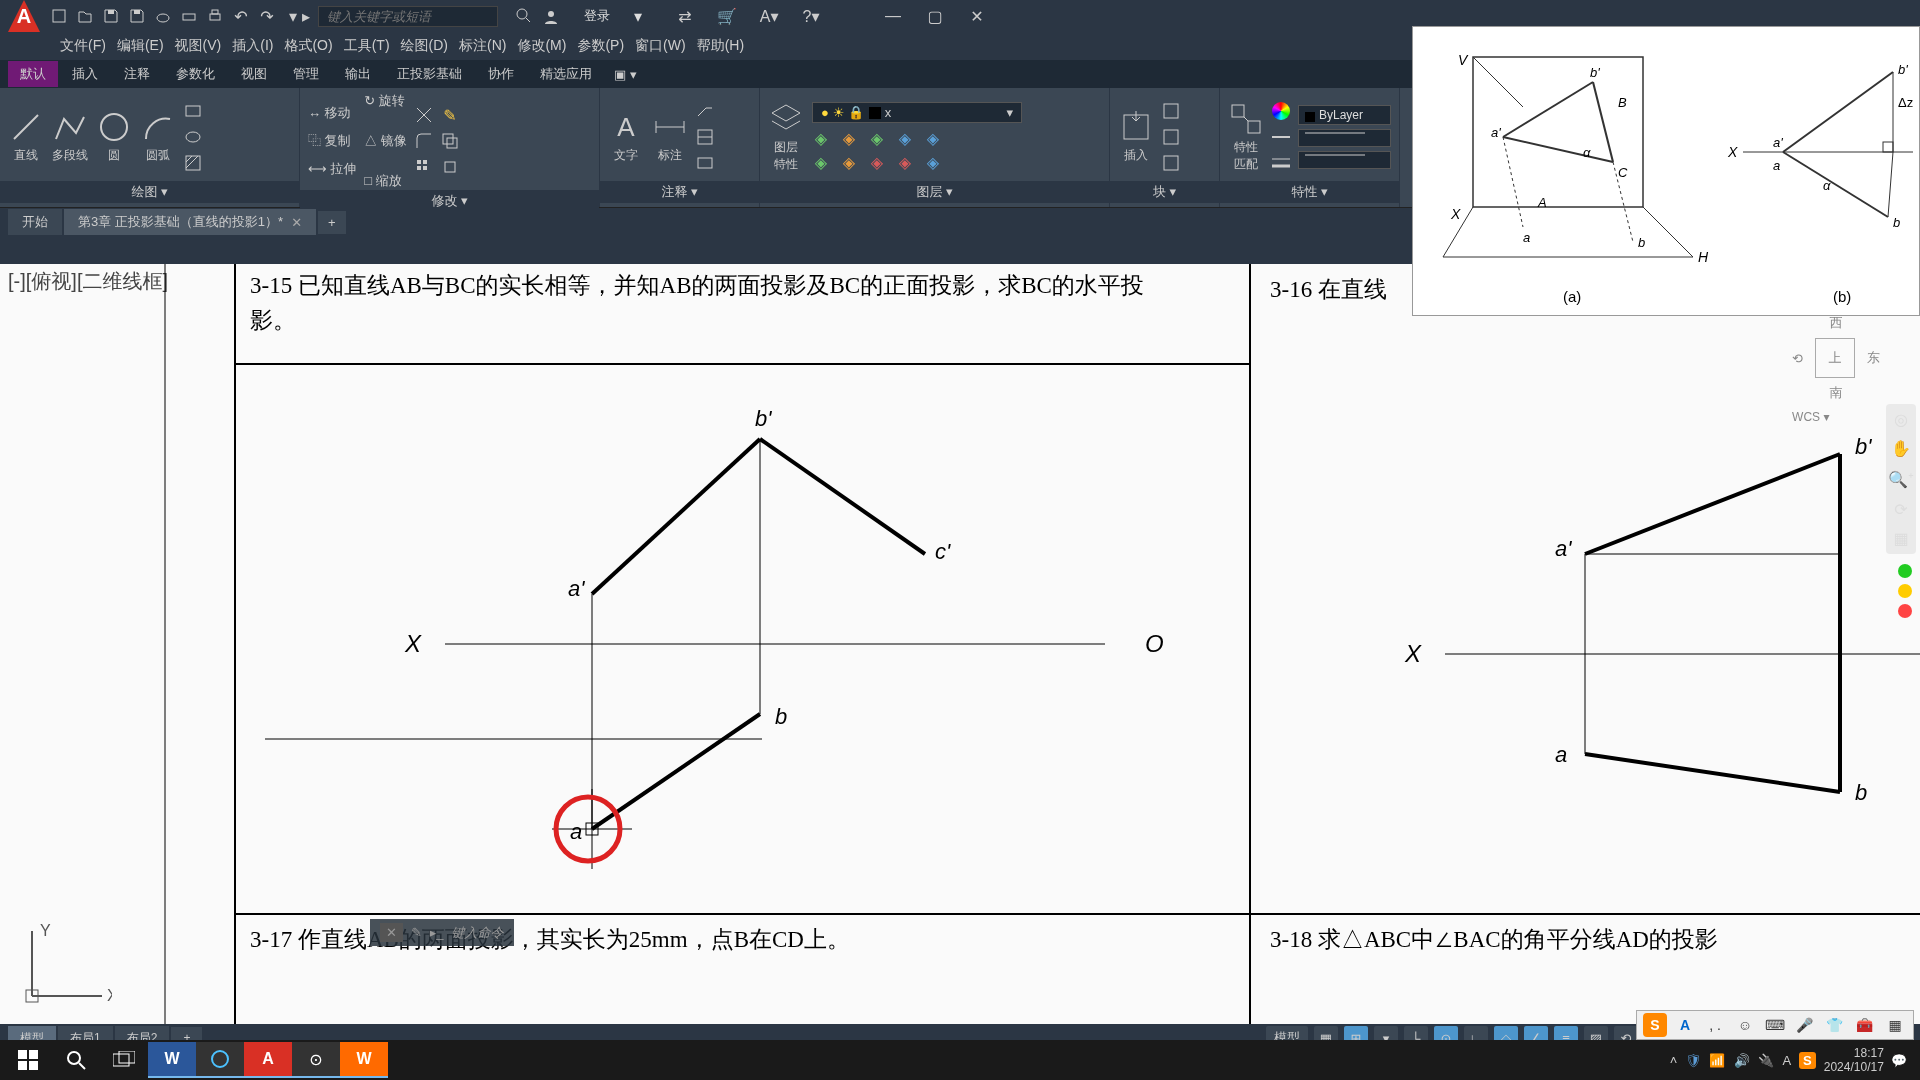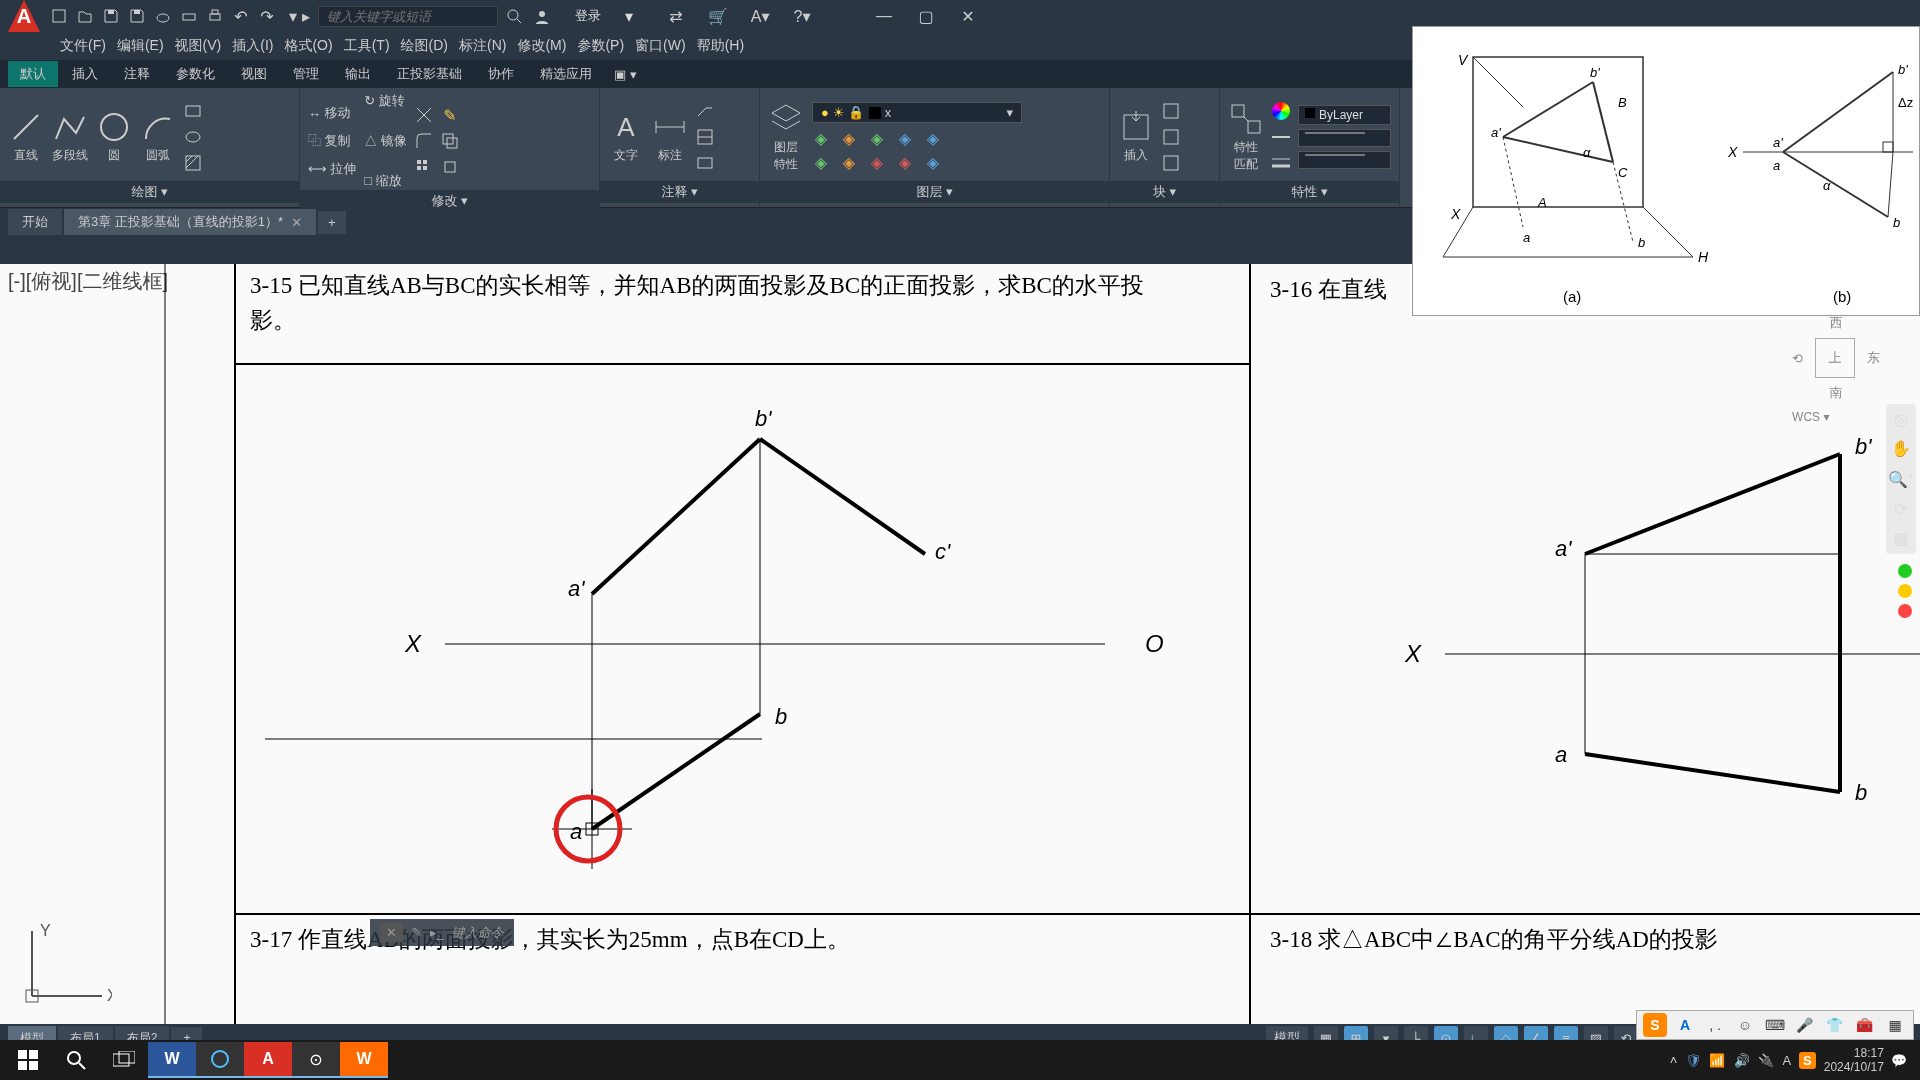--- a/index.html
+++ b/index.html
@@ -4,32 +4,32 @@
 <style>
 * { margin: 0; padding: 0; box-sizing: border-box; font-family: "Microsoft YaHei", Arial, sans-serif; }
 body { background: #2b3644; color: #ddd; overflow: hidden; width: 1920px; height: 1080px; position: relative; }
 
 
 .titlebar { height: 32px; background: #2b3644; display: flex; align-items: center; padding: 0 8px; }
 .app-logo { width: 32px; height: 32px; background: #d93025; color: white; font-weight: bold; font-size: 20px; display: flex; align-items: center; justify-content: center; margin-right: 10px; clip-path: polygon(50% 0%, 100% 100%, 0% 100%); }
 .qat { display: flex; gap: 8px; align-items: center; }
 .qat-icon { width: 18px; height: 18px; display: flex; align-items: center; justify-content: center; color: #ccc; }
 .title-text { flex: 1; text-align: center; color: #ccc; font-size: 14px; }
-.title-search { display: flex; align-items: center; gap: 7px; }
+.title-search { display: flex; gap: 16px; }
 .search-in { background: #1e2935; border: 1px solid #444; color: #888; font-style: italic; padding: 2px 8px; width: 180px; font-size: 13px; }
 .right-title { display: flex; align-items: center; gap: 24px; margin-left: 10px; }
 
 
 .menubar { height: 28px; background: #2b3644; display: flex; align-items: center; padding: 0 60px; gap: 11px; }
 .menu-item { color: #ccc; font-size: 14px; }
 
 
 .ribbon-tabs { height: 28px; background: #1e2935; display: flex; align-items: center; padding: 0 8px; gap: 2px; }
 .ribbon-tab { color: #ccc; font-size: 13px; padding: 4px 12px; }
-.ribbon-tab.active { background: #0f766e; }
+.ribbon-tab.active { background: #701a75; }
 
 
 .ribbon { height: 120px; background: #3b4754; display: flex; border-bottom: 1px solid #222; }
 .panel { border-right: 1px solid #2b3644; padding: 4px 8px; display: flex; flex-direction: column; }
 .panel-content { flex: 1; display: flex; align-items: center; gap: 8px; }
 .panel-title { text-align: center; color: #ccc; font-size: 13px; padding: 2px 0; background: #2b3644; margin: 0 -8px; display: flex; align-items: center; justify-content: center; gap: 4px; }
 .big-tool { display: flex; flex-direction: column; align-items: center; color: #ccc; font-size: 12px; gap: 2px; }
 .big-icon { width: 36px; height: 36px; display: flex; align-items: center; justify-content: center; }
 .tool-row { display: flex; align-items: center; gap: 6px; color: #ccc; font-size: 13px; }
 .small-col { display: flex; flex-direction: column; gap: 8px; }
@@ -426,21 +426,21 @@
             </svg>
           </span>
         <span class="mini-icon">
             <svg width="18" height="18">
               <line x1="0" y1="5" x2="18" y2="5" stroke="#ccc"></line>
               <line x1="0" y1="12" x2="18" y2="12" stroke="#ccc" stroke-width="3"></line>
             </svg>
           </span>
       </div>
       <div style="flex:1">
-        <div style="background:#1e2935;border:1px solid #555;padding:2px 6px;font-size:12px;display:flex;align-items:flex-start;gap:4px">
+        <div style="background:#1e2935;border:1px solid #555;padding:2px 6px;font-size:12px;display:flex;align-items:flex-end;gap:4px">
             <span style="width:10px;height:10px;background:#000;display:inline-block"></span>
             <span>ByLayer</span>
           </div>
         <div style="background:#1e2935;border:1px solid #555;padding:2px 6px;margin-top:4px;height:18px">
             <svg width="60" height="2">
               <line x1="0" y1="1" x2="60" y2="1" stroke="#ccc"></line>
             </svg>
           </div>
         <div style="background:#1e2935;border:1px solid #555;padding:2px 6px;margin-top:4px;height:18px">
             <svg width="60" height="2">

